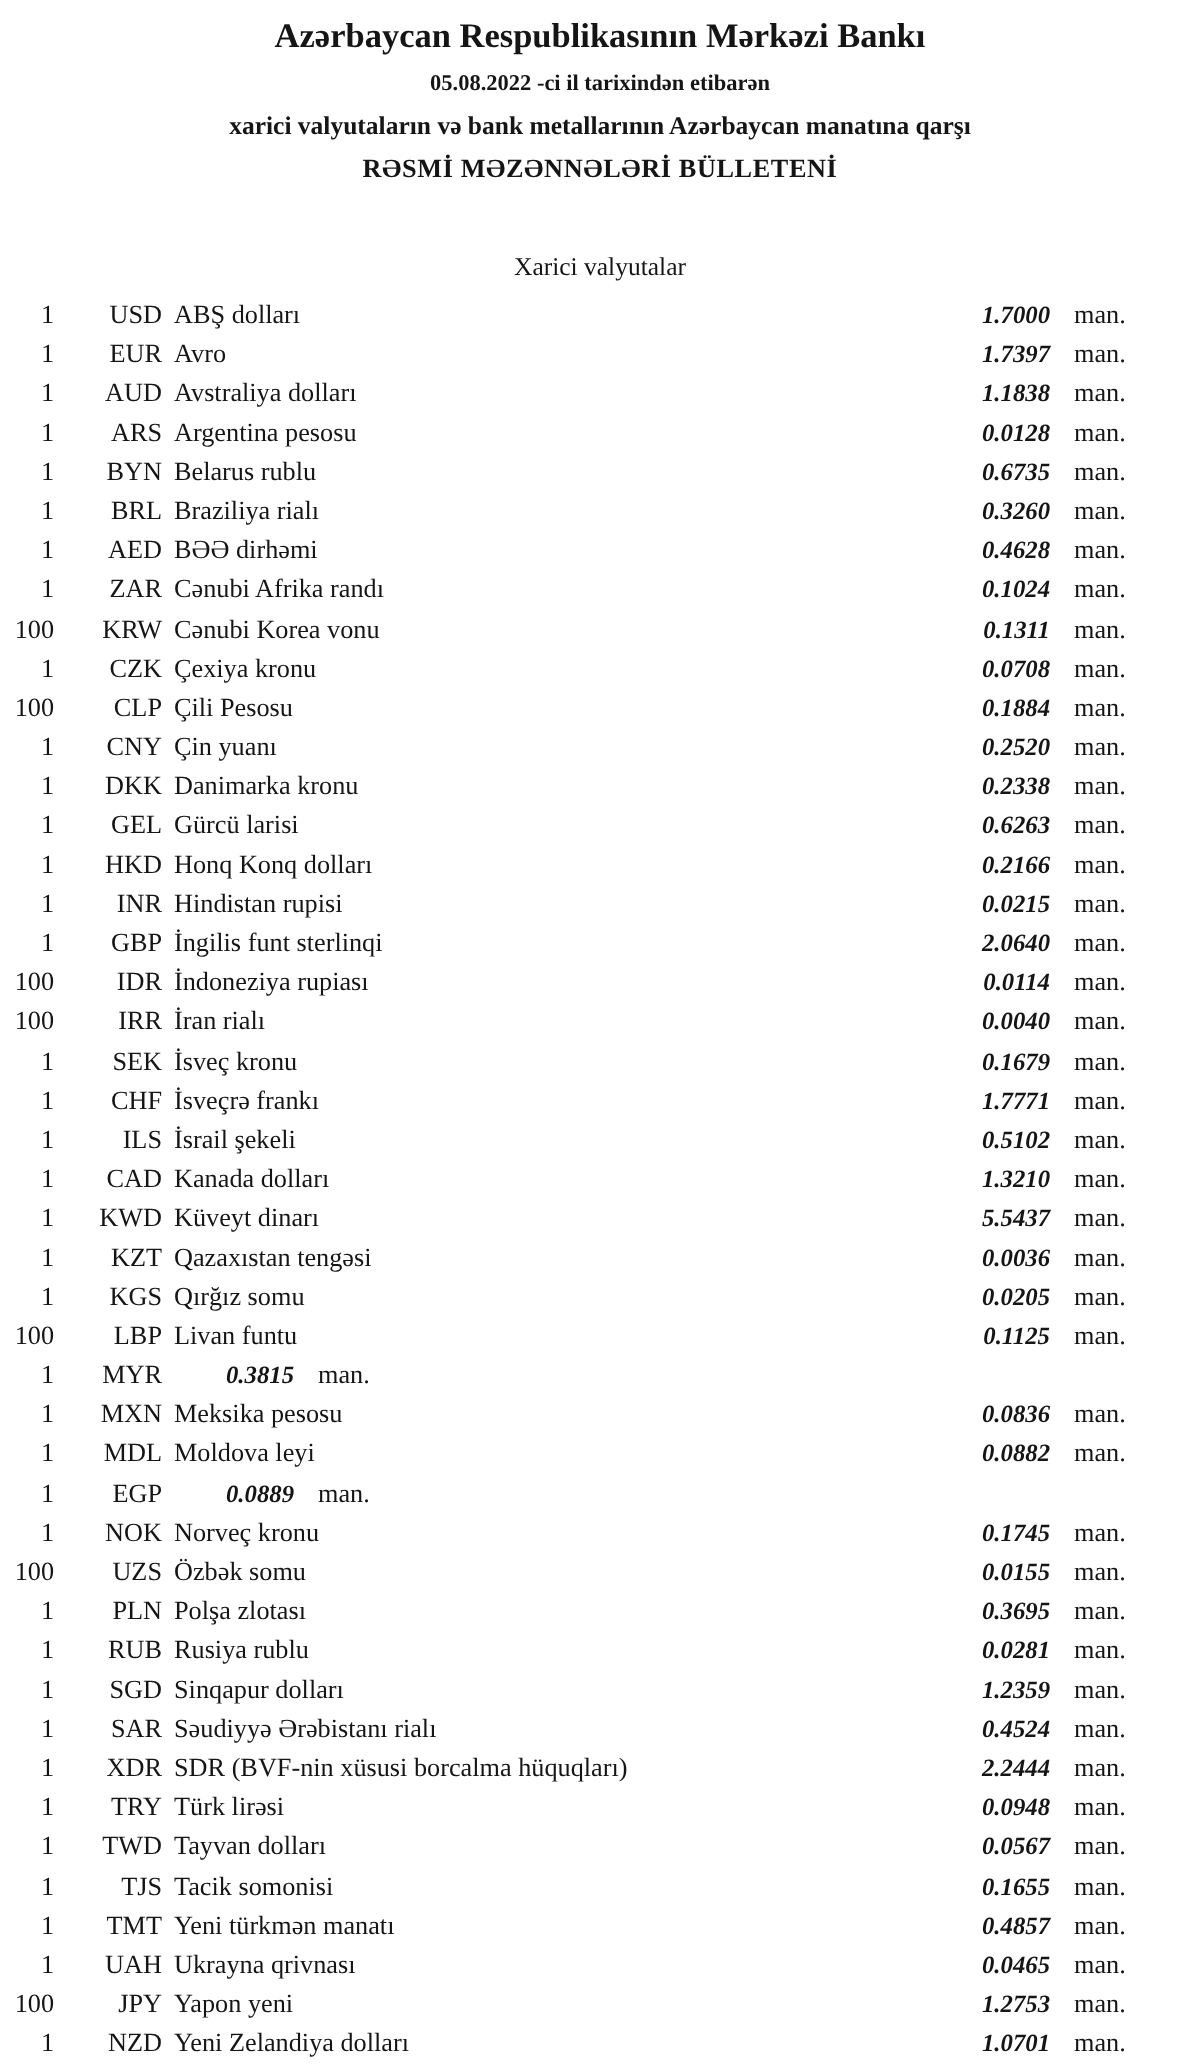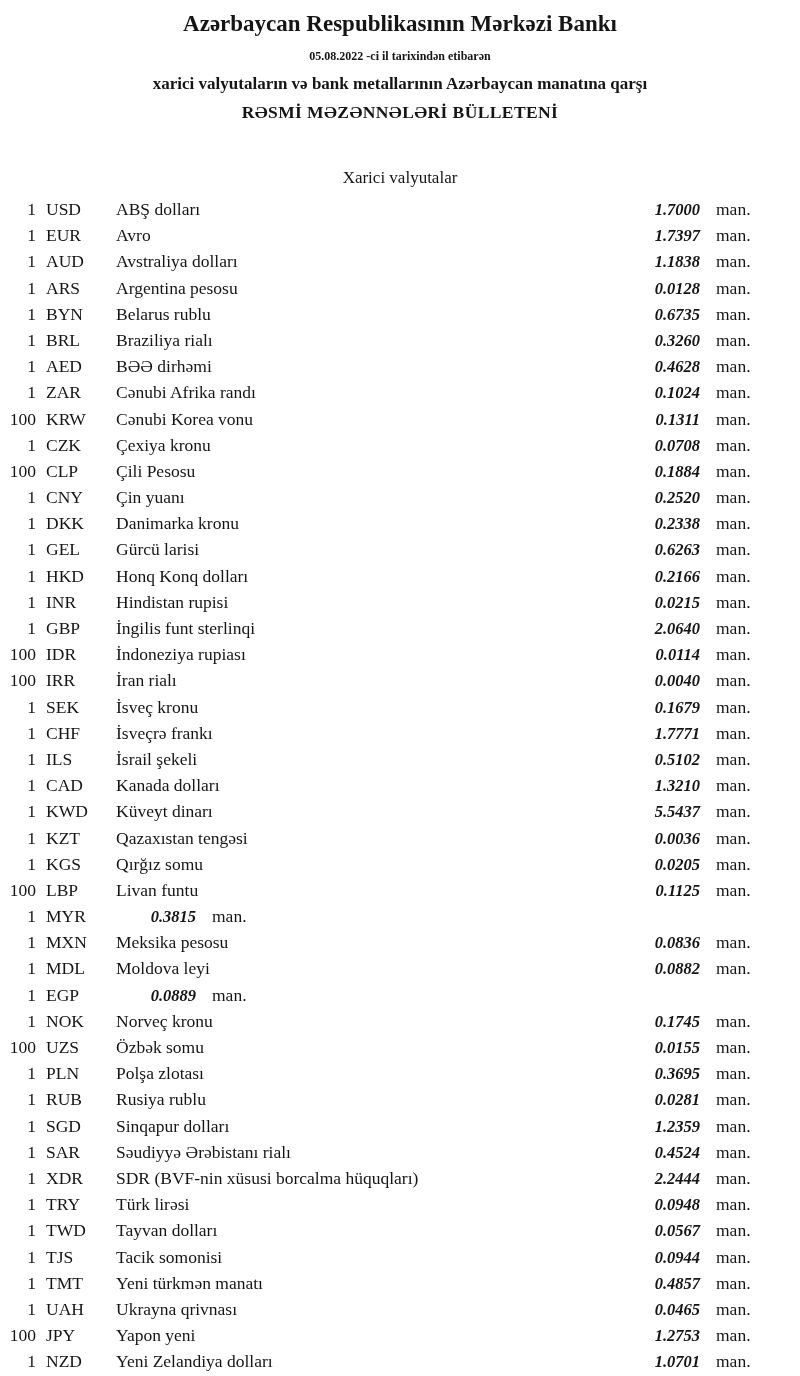--- a/index.html
+++ b/index.html
@@ -22,21 +22,21 @@
   .hdr {
     text-align: center;
     font-weight: bold;
   }
   .hdr-title {
     font-size: 23px;
     line-height: 28px;
     margin-top: 4px;
   }
   .hdr-date {
-    font-size: 12px;
+    font-size: 15px;
     line-height: 18px;
     margin-top: 9px;
     text-align: center;
   }
   .hdr-subject {
     font-size: 17px;
     line-height: 22px;
     margin-top: 8px;
   }
   .hdr-bulletin {
@@ -65,21 +65,21 @@
     box-sizing: border-box;
   }
   .col-qty {
     width: 28px;
     text-align: right;
     flex: 0 0 auto;
   }
   .col-code {
     width: 62px;
     margin-left: 10px;
-    text-align: left;
+    text-align: right;
     flex: 0 0 auto;
   }
   .col-name {
     flex: 1 1 auto;
     padding-left: 8px;
     white-space: nowrap;
     overflow: hidden;
   }
   .col-rate {
     width: 88px;
@@ -424,21 +424,21 @@
     <span class="col-code">TWD</span>
     <span class="col-name">Tayvan dolları</span>
     <span class="col-rate">0.0567</span>
     <span class="col-unit">man.</span>
   </div>
 
   <div class="row">
     <span class="col-qty">1</span>
     <span class="col-code">TJS</span>
     <span class="col-name">Tacik somonisi</span>
-    <span class="col-rate">0.0944</span>
+    <span class="col-rate">0.1655</span>
     <span class="col-unit">man.</span>
   </div>
 
   <div class="row">
     <span class="col-qty">1</span>
     <span class="col-code">TMT</span>
     <span class="col-name">Yeni türkmən manatı</span>
     <span class="col-rate">0.4857</span>
     <span class="col-unit">man.</span>
   </div>

